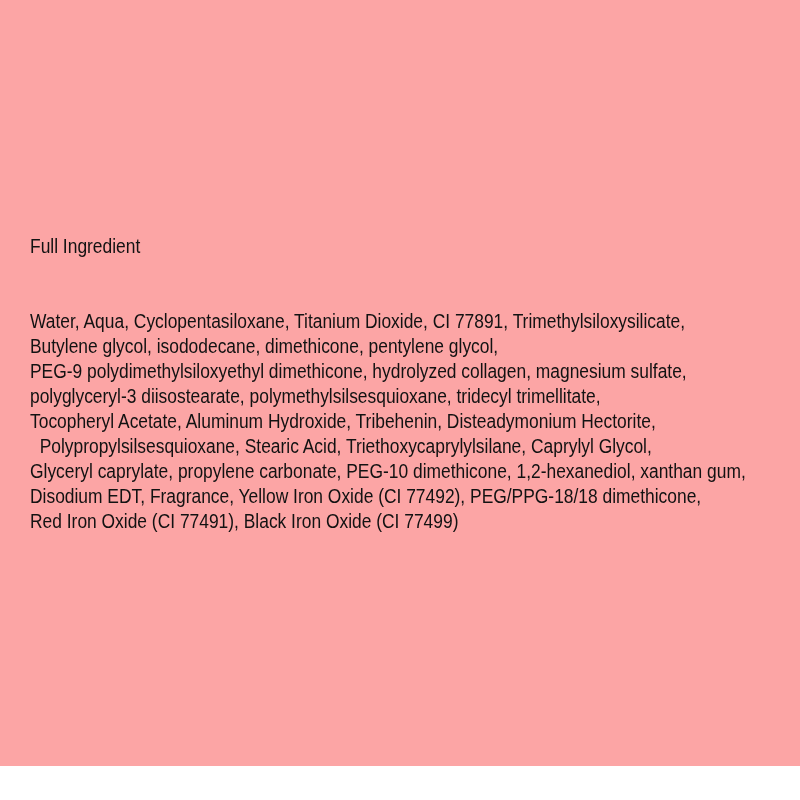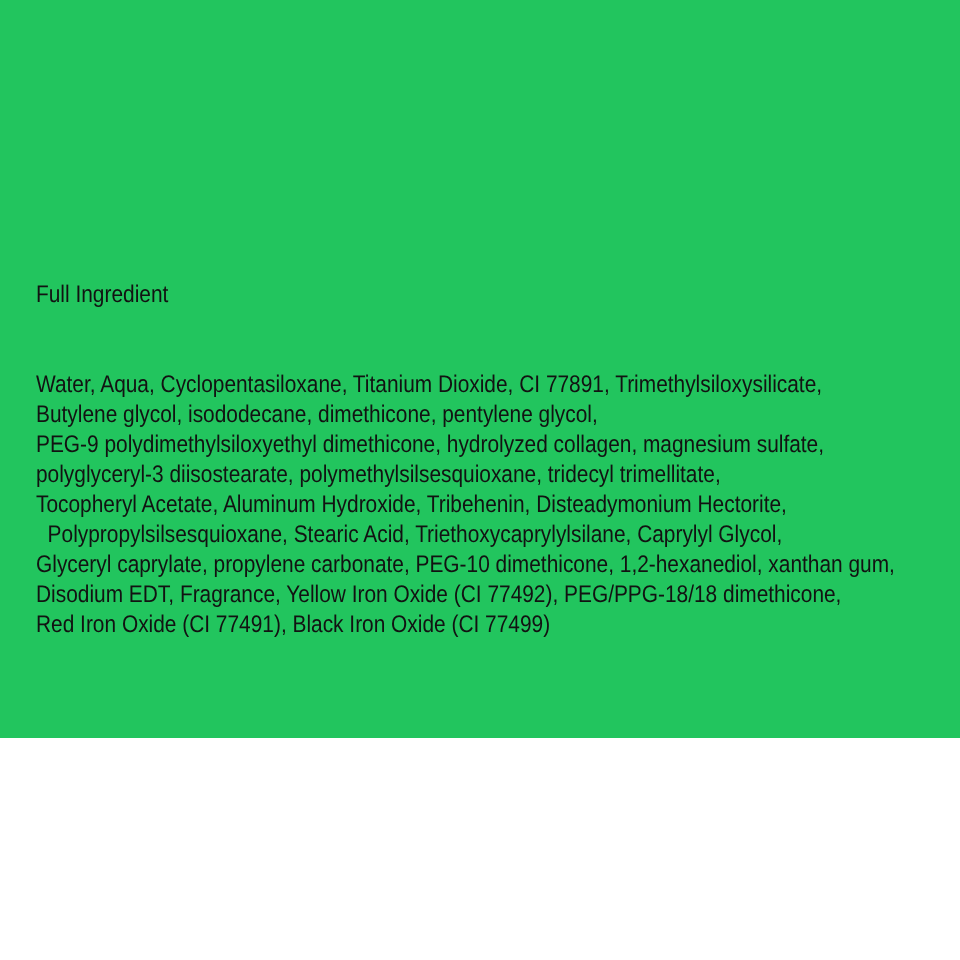--- a/index.html
+++ b/index.html
@@ -3,22 +3,22 @@
 <meta charset="utf-8">
 <style>
   html, body {
     margin: 0;
     padding: 0;
     background: #ffffff;
   }
   .page {
     position: relative;
     width: 800px;
-    height: 615px;
-    background: #22c55e;
+    height: 766px;
+    background: #fca5a5;
     overflow: hidden;
   }
   .text-block {
     position: absolute;
     left: 30px;
     top: 184px;
     font-family: "Liberation Sans", "DejaVu Sans", sans-serif;
     font-size: 20px;
     line-height: 25px;
     font-weight: 400;

